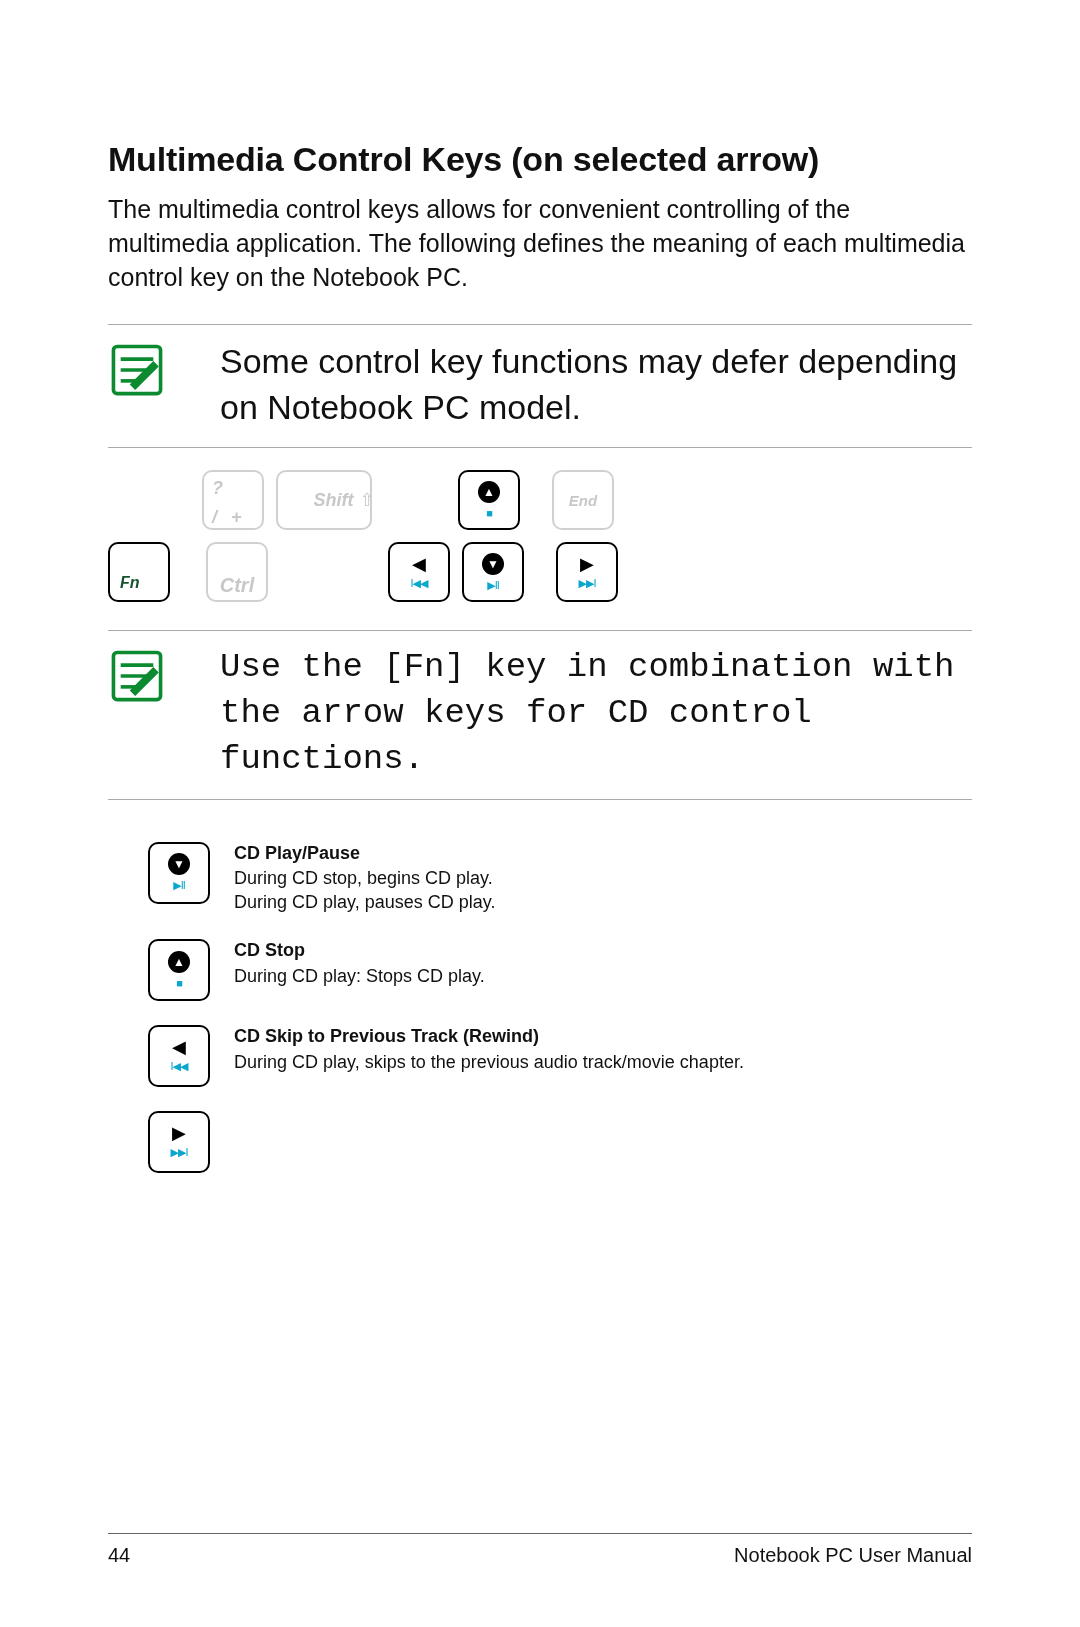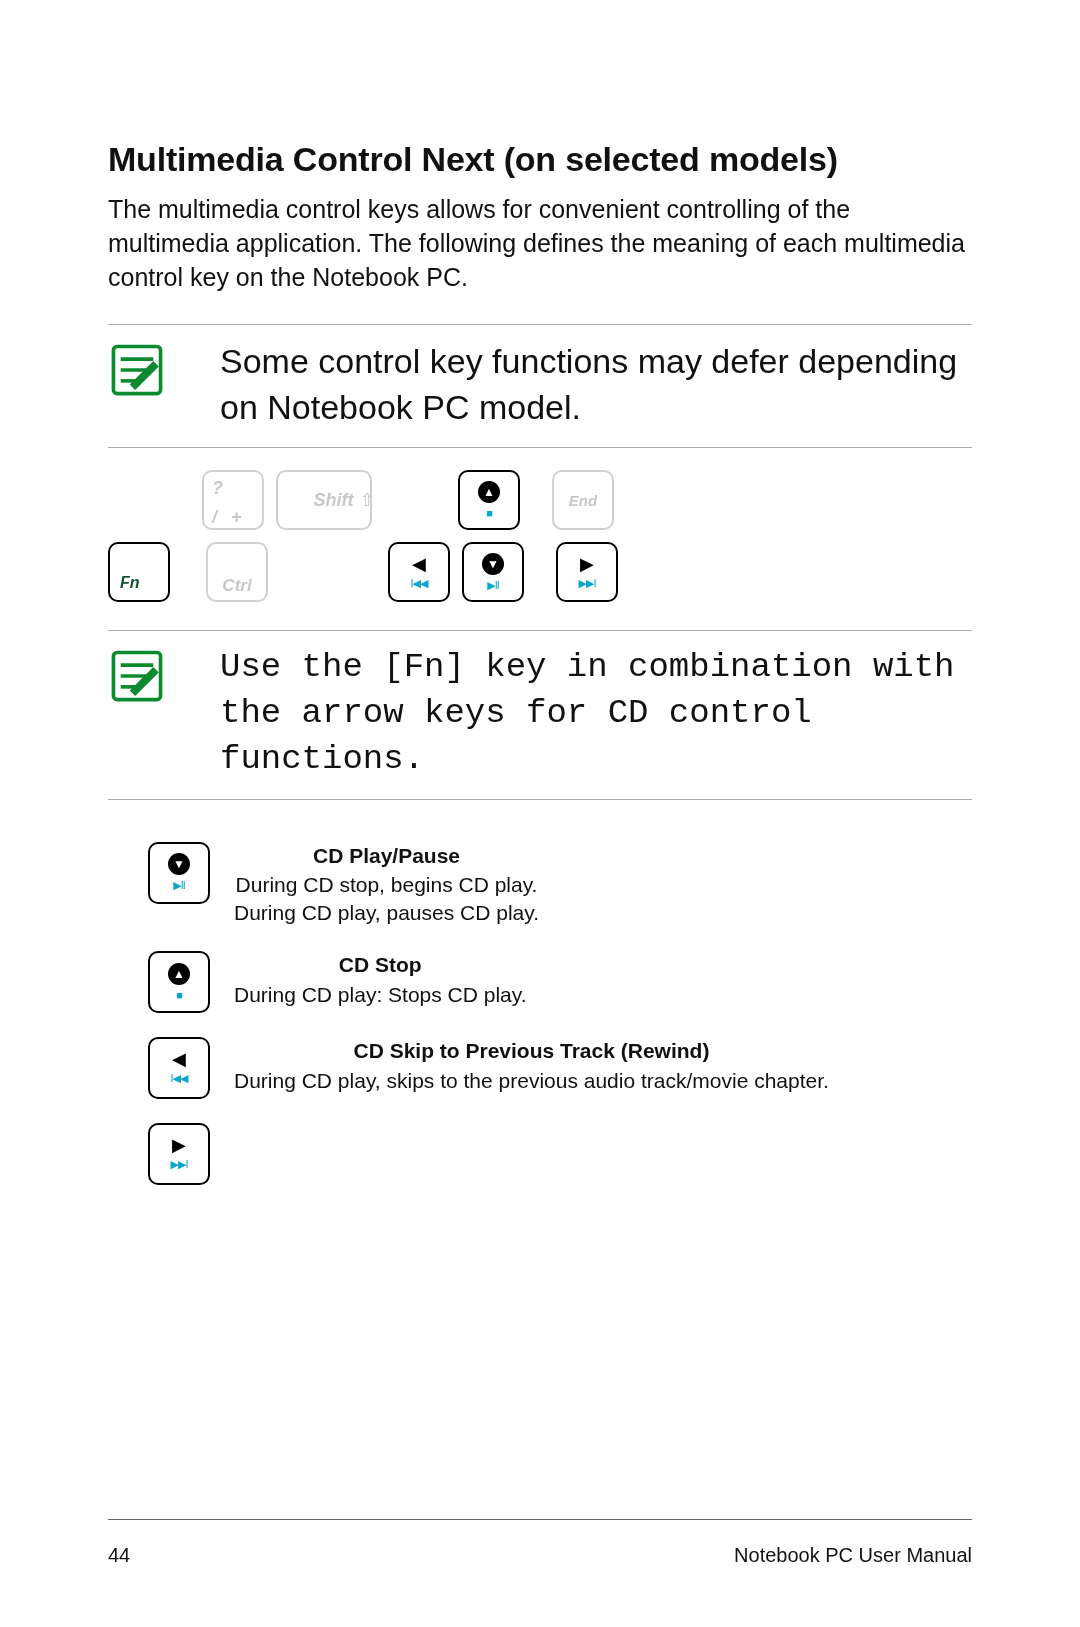--- a/index.html
+++ b/index.html
@@ -80,35 +80,35 @@
   .slash-key .top{font-style:italic;font-weight:700;}
   .slash-key .bot{margin-top:8px;display:flex;gap:14px;font-weight:700;font-style:italic;}
   .shift-key{flex-direction:row;gap:6px;padding-left:40px;}
   
   .desc-list{margin-top:42px;}
   .desc-item{
     display:flex;align-items:flex-start;gap:24px;
     margin-bottom:24px;
   }
   .desc-item .key{width:62px;height:62px;flex-shrink:0;margin-left:40px;}
-  .desc-text{font-size:21px;line-height:1.32;text-align:center;}
+  .desc-text{font-size:18px;line-height:1.32;}
   .desc-text .title{font-weight:700;display:block;margin-bottom:2px;}
   
   .footer{
     position:absolute;left:108px;right:108px;bottom:60px;
     border-top:1px solid #666;
-    padding-top:24px;
+    padding-top:10px;
     display:flex;justify-content:space-between;
     font-size:20px;color:#111;
   }
 </style>
 </head>
 <body>
 
-<h1>Multimedia Control Next (on selected models)</h1>
+<h1>Multimedia Control Keys (on selected arrow)</h1>
 <p class="intro">The multimedia control keys allows for convenient controlling of the multimedia application. The following defines the meaning of each multimedia control key on the Notebook PC.</p>
 
 <div class="note-block">
   <div class="note-icon-cell">
     <span class="pencil-icon">
       <svg viewBox="0 0 64 64">
         <rect x="6" y="6" width="52" height="52" rx="4" fill="none" stroke="#0b8a2f" stroke-width="4"></rect>
         <line x1="14" y1="20" x2="50" y2="20" stroke="#0b8a2f" stroke-width="4"></line>
         <line x1="14" y1="32" x2="50" y2="32" stroke="#0b8a2f" stroke-width="4"></line>
         <line x1="14" y1="44" x2="34" y2="44" stroke="#0b8a2f" stroke-width="4"></line>
@@ -143,21 +143,21 @@
       <span class="lbl" style="font-size:15px;">End</span>
     </div>
   </div>
 
   <div class="kb-row">
     <div class="key w1" style="border-color:#000;position:relative;">
       <span class="fn-lbl">Fn</span>
     </div>
     <div style="width:12px;"></div>
     <div class="key ghost w1">
-      <span class="lbl" style="font-size:17px;margin-top:27px;">Ctrl</span>
+      <span class="lbl" style="font-size:20px;margin-top:27px;">Ctrl</span>
     </div>
     <div style="width:96px;"></div>
     <div class="key w3">
       <span class="arrow-glyph">◀</span>
       <span class="sub-icon">I◀◀</span>
     </div>
     <div class="key w3">
       <span class="arrow-circ">▼</span>
       <span class="sub-icon">▶II</span>
     </div>

